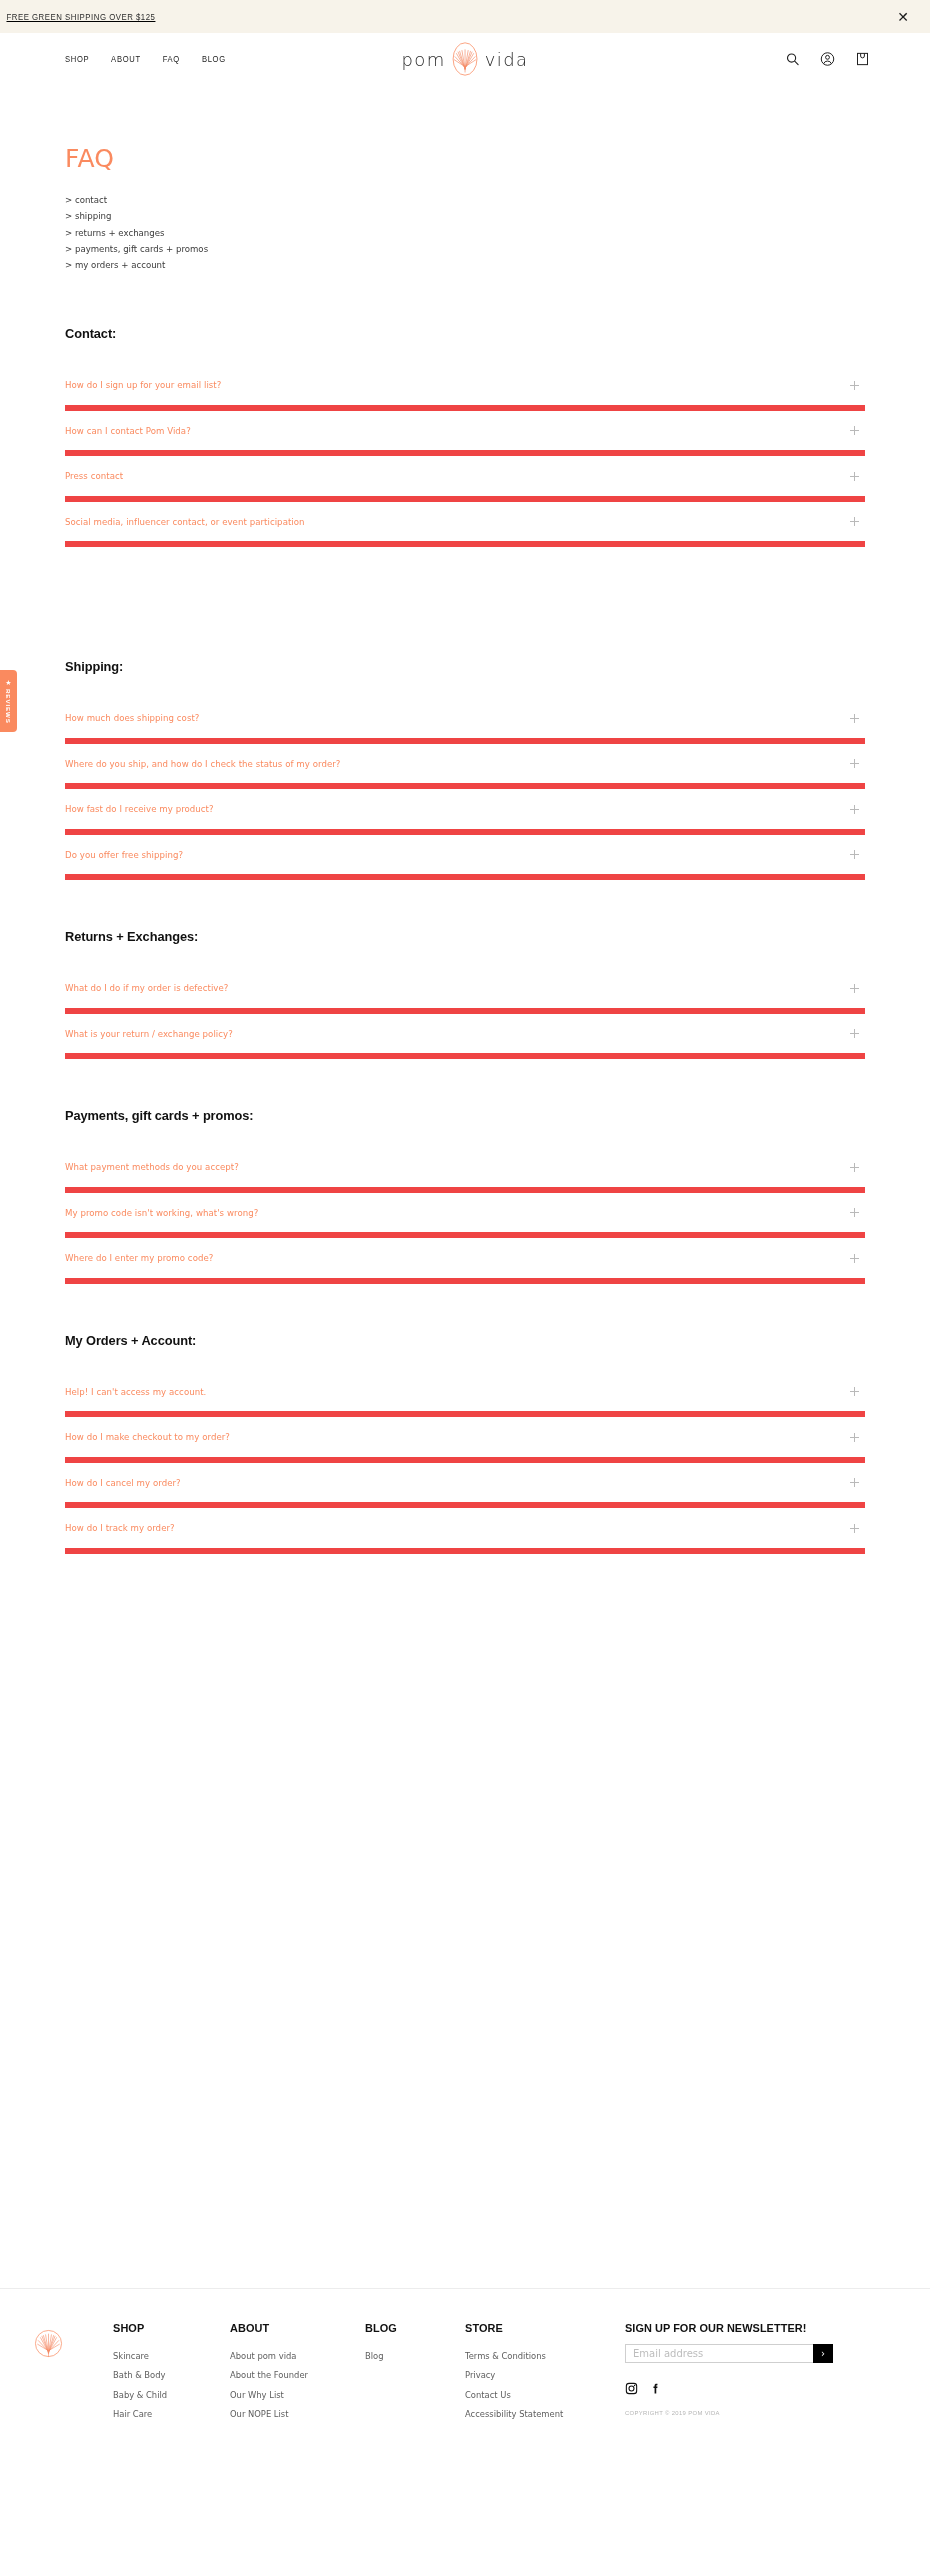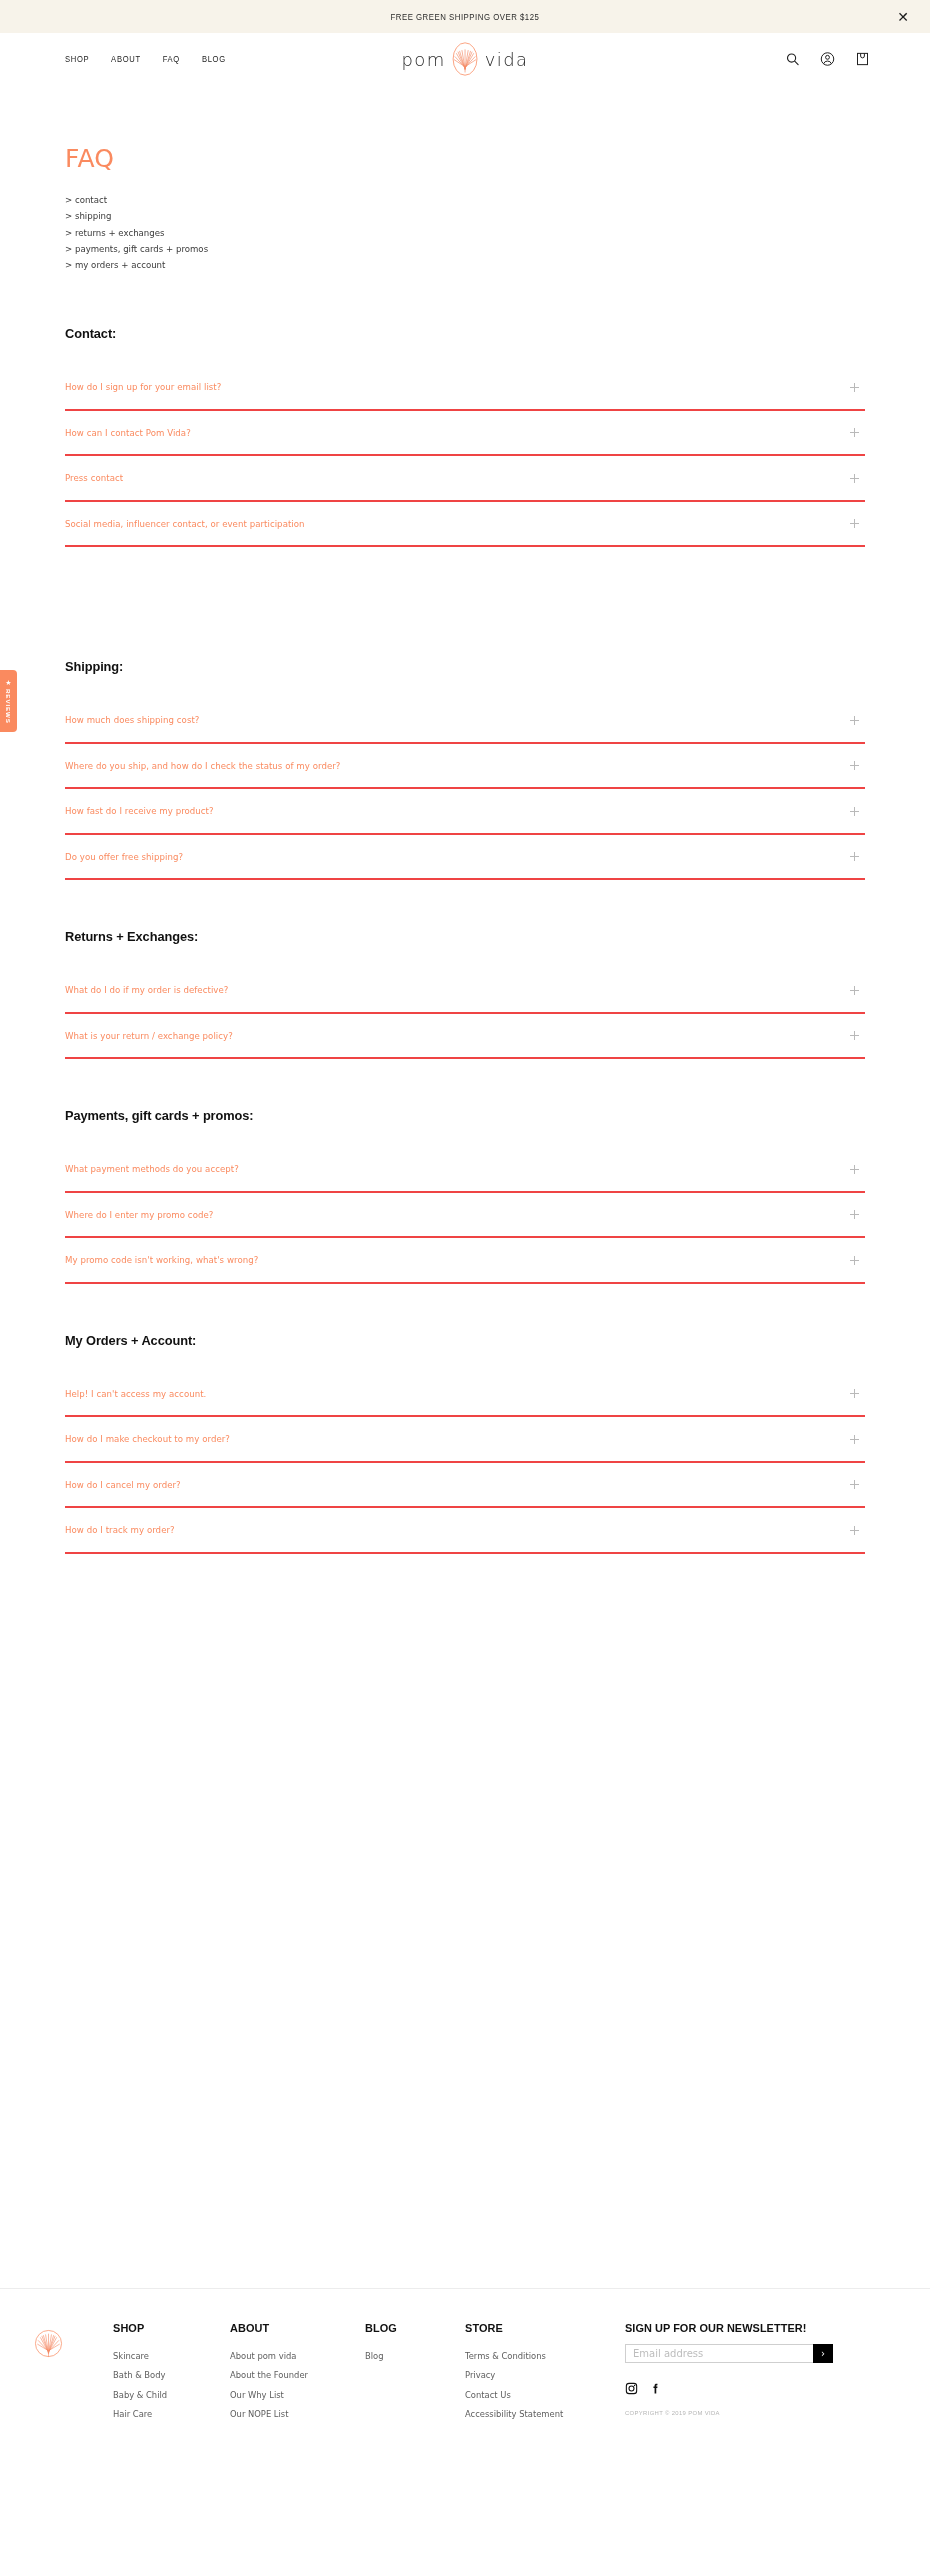--- a/index.html
+++ b/index.html
@@ -14,22 +14,22 @@
   }
 
   body { position: relative; overflow: hidden; }
 
   
   .announce {
     height: 33px;
     background: #F7F3EA;
     display: flex;
     align-items: center;
-    justify-content: center;
     position: relative;
+    text-decoration: underline;
   }
   .announce-text {
     font-size: 8.5px;
     letter-spacing: 0.55px;
     color: #2b2b2b;
     font-weight: 400;
     text-transform: uppercase;
     font-family: "Liberation Sans Narrow", "Liberation Sans", sans-serif;
     transform: scaleX(0.92);
   }
@@ -162,21 +162,21 @@
     font-weight: 700;
     color: #111;
     letter-spacing: -0.1px;
     font-family: "Liberation Sans Narrow", "Liberation Sans", sans-serif;
     transform: scaleX(0.95);
     transform-origin: left center;
   }
 
   .accordion { margin-top: 0; }
   .faq-item {
-    border-bottom: 2px solid #ef4444;
+    border-bottom: 6px solid #ef4444;
     height: 45.5px;
     display: flex;
     align-items: center;
     justify-content: space-between;
     cursor: pointer;
   }
   .faq-q {
     font-size: 8.6px;
     color: #FA8A5F;
     letter-spacing: 0.05px;
@@ -431,25 +431,25 @@
   </div>
 
   <div class="section" style="margin-top:49px;">
     <h2 class="section-title">Payments, gift cards + promos:</h2>
     <div class="accordion" style="margin-top:24px;">
       <div class="faq-item">
         <span class="faq-q">What payment methods do you accept?</span>
         <span class="faq-plus"></span>
       </div>
       <div class="faq-item">
+        <span class="faq-q">My promo code isn't working, what's wrong?</span>
+        <span class="faq-plus"></span>
+      </div>
+      <div class="faq-item">
         <span class="faq-q">Where do I enter my promo code?</span>
-        <span class="faq-plus"></span>
-      </div>
-      <div class="faq-item">
-        <span class="faq-q">My promo code isn't working, what's wrong?</span>
         <span class="faq-plus"></span>
       </div>
     </div>
   </div>
 
   <div class="section" style="margin-top:49px;">
     <h2 class="section-title">My Orders + Account:</h2>
     <div class="accordion" style="margin-top:24px;">
       <div class="faq-item">
         <span class="faq-q">Help! I can't access my account.</span>

